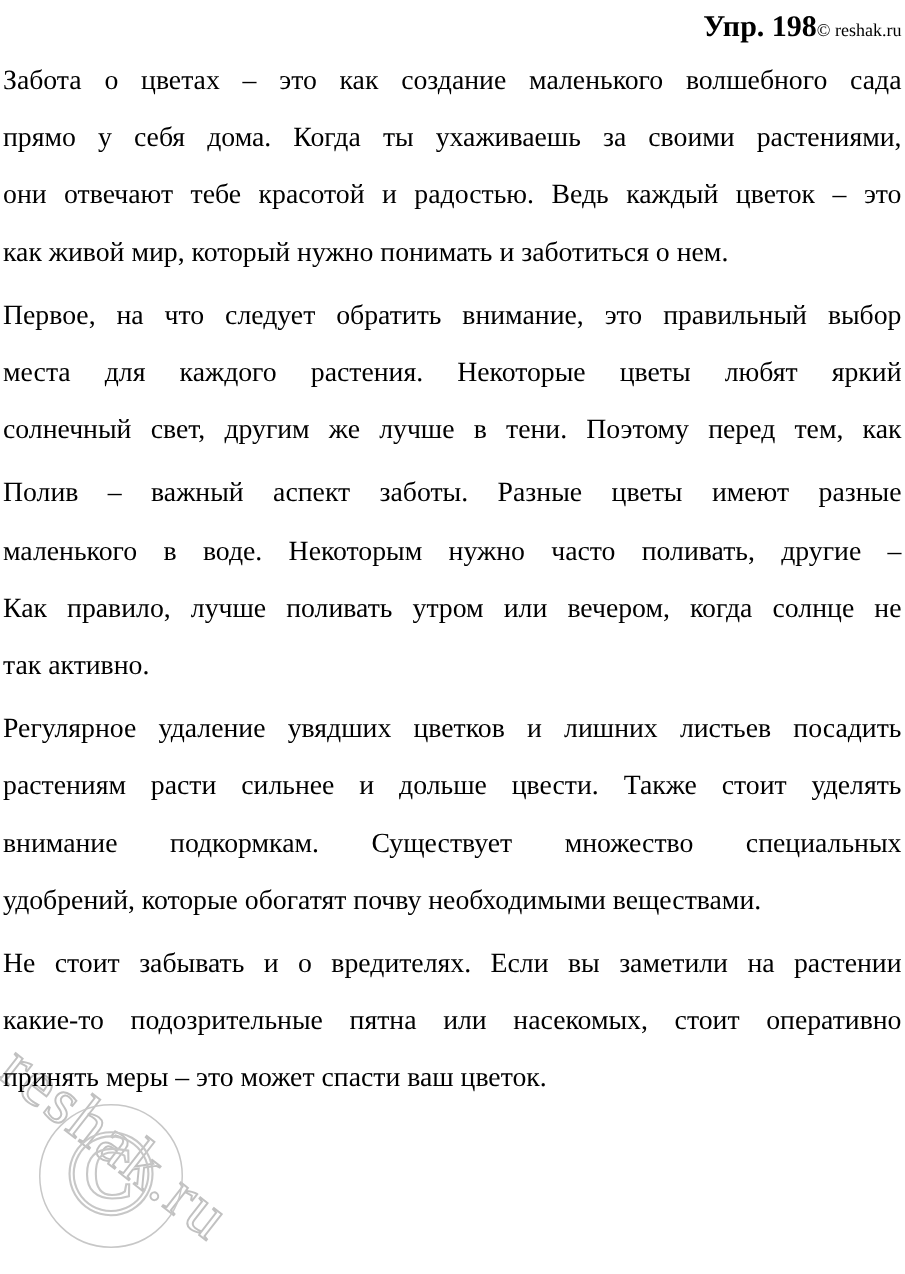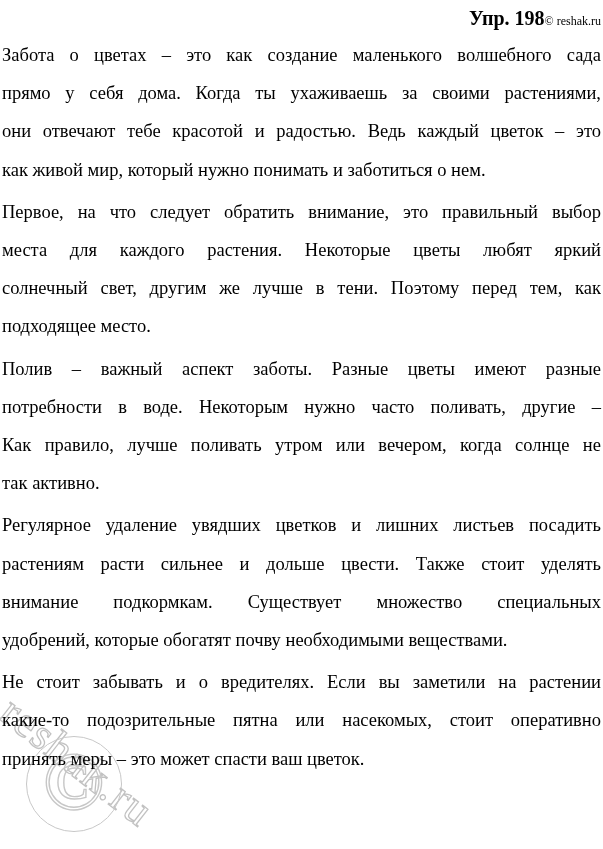--- a/index.html
+++ b/index.html
@@ -112,26 +112,25 @@
     <span class="line" style="display:block">Забота о цветах – это как создание маленького волшебного сада</span>
     <span class="line" style="display:block">прямо у себя дома. Когда ты ухаживаешь за своими растениями,</span>
     <span class="line" style="display:block">они отвечают тебе красотой и радостью. Ведь каждый цветок – это</span>
     <span class="line last" style="display:block">как живой мир, который нужно понимать и заботиться о нем.</span>
   </p>
 
   <p class="para">
     <span class="line" style="display:block">Первое, на что следует обратить внимание, это правильный выбор</span>
     <span class="line" style="display:block">места для каждого растения. Некоторые цветы любят яркий</span>
     <span class="line" style="display:block">солнечный свет, другим же лучше в тени. Поэтому перед тем, как</span>
-    <span class="line last" style="display:block">подходящее место.</span>
   </p>
 
   <p class="para">
     <span class="line" style="display:block">Полив – важный аспект заботы. Разные цветы имеют разные</span>
-    <span class="line" style="display:block">потребности в воде. Некоторым нужно часто поливать, другие –</span>
+    <span class="line" style="display:block">маленького в воде. Некоторым нужно часто поливать, другие –</span>
     <span class="line" style="display:block">Как правило, лучше поливать утром или вечером, когда солнце не</span>
     <span class="line last" style="display:block">так активно.</span>
   </p>
 
   <p class="para">
     <span class="line" style="display:block">Регулярное удаление увядших цветков и лишних листьев посадить</span>
     <span class="line" style="display:block">растениям расти сильнее и дольше цвести. Также стоит уделять</span>
     <span class="line" style="display:block">внимание подкормкам. Существует множество специальных</span>
     <span class="line last" style="display:block">удобрений, которые обогатят почву необходимыми веществами.</span>
   </p>

